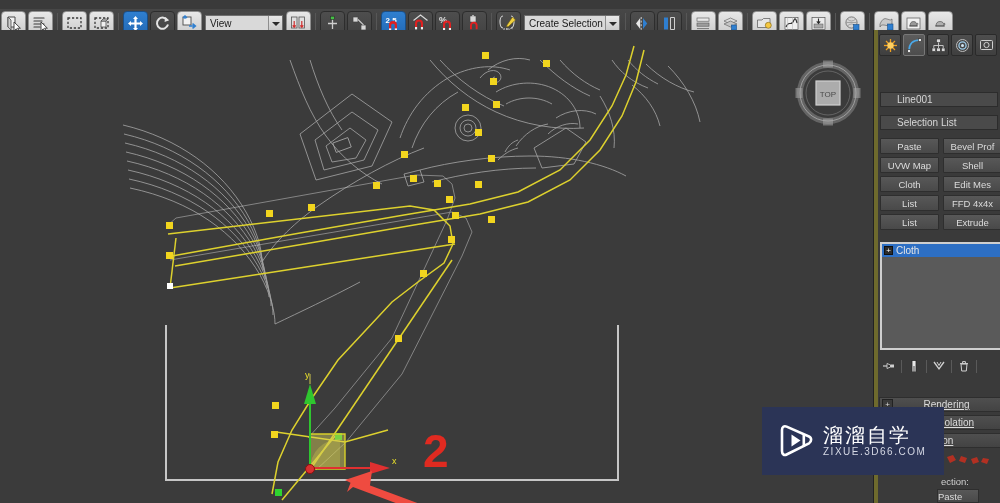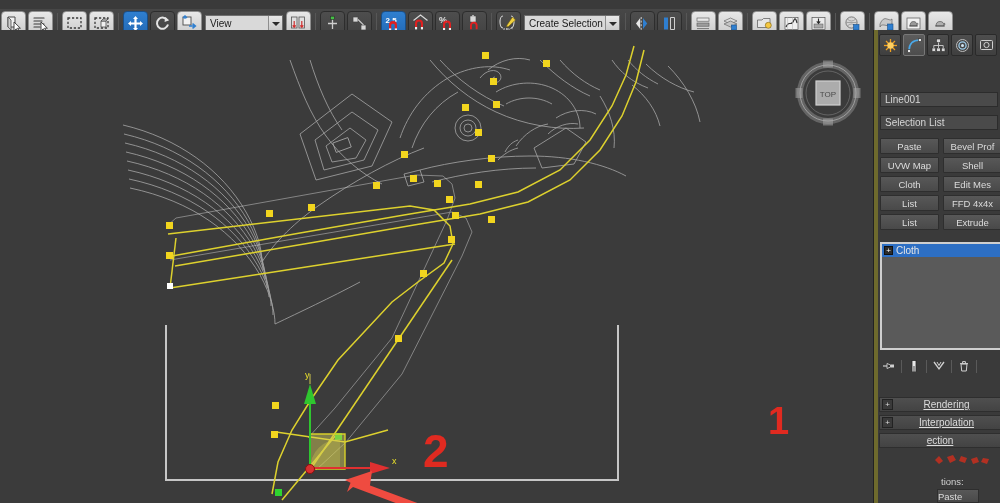--- a/index.html
+++ b/index.html
@@ -79,21 +79,21 @@
   .cp-tab {
     width:22px; height:22px; background: linear-gradient(#4e4e4e,#3f3f3f);
     border:1px solid #2a2a2a; border-radius:2px;
     display:flex; align-items:center; justify-content:center;
   }
   .cp-tab.active { background: linear-gradient(#5c5c5c,#4d4d4d); border-color:#777; }
 
   .cp-field {
     position:absolute; left:6px; width:118px; height:15px;
     background:#4a4a4a; border:1px solid #2c2c2c;
-    color:#d6d6d6; font-size:10px; line-height:14px; padding-left:4px;
+    color:#d6d6d6; font-size:10px; line-height:14px; padding-left:16px;
     white-space:nowrap; overflow:hidden;
   }
   #cp-objname { top: 62px; }
   #cp-modlist { top: 85px; }
 
   #cp-modbtns {
     position:absolute; left:6px; top:108px; width:122px;
     display:grid; grid-template-columns: 1fr 1fr; gap:3px 4px;
   }
   .mod-btn {
@@ -705,20 +705,32 @@
 
       <svg width="122" height="18" viewBox="0 0 122 18" style="position:absolute;left:0;top:2px;">
         <g fill="#c03020" opacity="0.9">
           <path d="M56 8 L60 4 L64 9 L60 12 Z"></path>
           <path d="M68 5 L74 3 L77 8 L71 11 Z"></path>
           <path d="M82 4 L88 6 L86 11 L80 9 Z"></path>
           <path d="M92 7 L98 5 L100 10 L94 12 Z"></path>
           <path d="M104 6 L110 7 L108 12 L102 10 Z"></path>
         </g>
       </svg>
-      <div class="cp-label" style="position:absolute; left:62px; top:26px;">tions:</div>
+      <div class="cp-label" style="position:absolute; left:62px; top:26px;">ection:</div>
       <div class="cp-btn" style="position:absolute; left:58px; top:39px; width:42px; height:14px; line-height:13px;">Paste</div>
 
     </div>
   </div>
 
+  <div id="watermark">
+    <svg width="40" height="40" viewBox="0 0 40 40">
+      <path d="M6 9 C6 6, 8 4.5, 10.6 5.6 L33 15.5 C35.8 16.8, 35.8 20.8, 33 22.3
+               L10.6 33.5 C8 34.8, 6 33, 6 30 Z" fill="none" stroke="#ffffff" stroke-width="2.6" stroke-linejoin="round"></path>
+      <path d="M15.5 13.5 L24.5 19.5 L15.5 25.5 Z" fill="#ffffff"></path>
+      <rect x="26.5" y="13.5" width="2.6" height="12" fill="#ffffff"></rect>
+    </svg>
+    <div id="wm-text">
+      <div id="wm-cn">溜溜自学</div>
+      <div id="wm-en">ZIXUE.3D66.COM</div>
+    </div>
+  </div>
 
 </div>
 
 </body></html>

